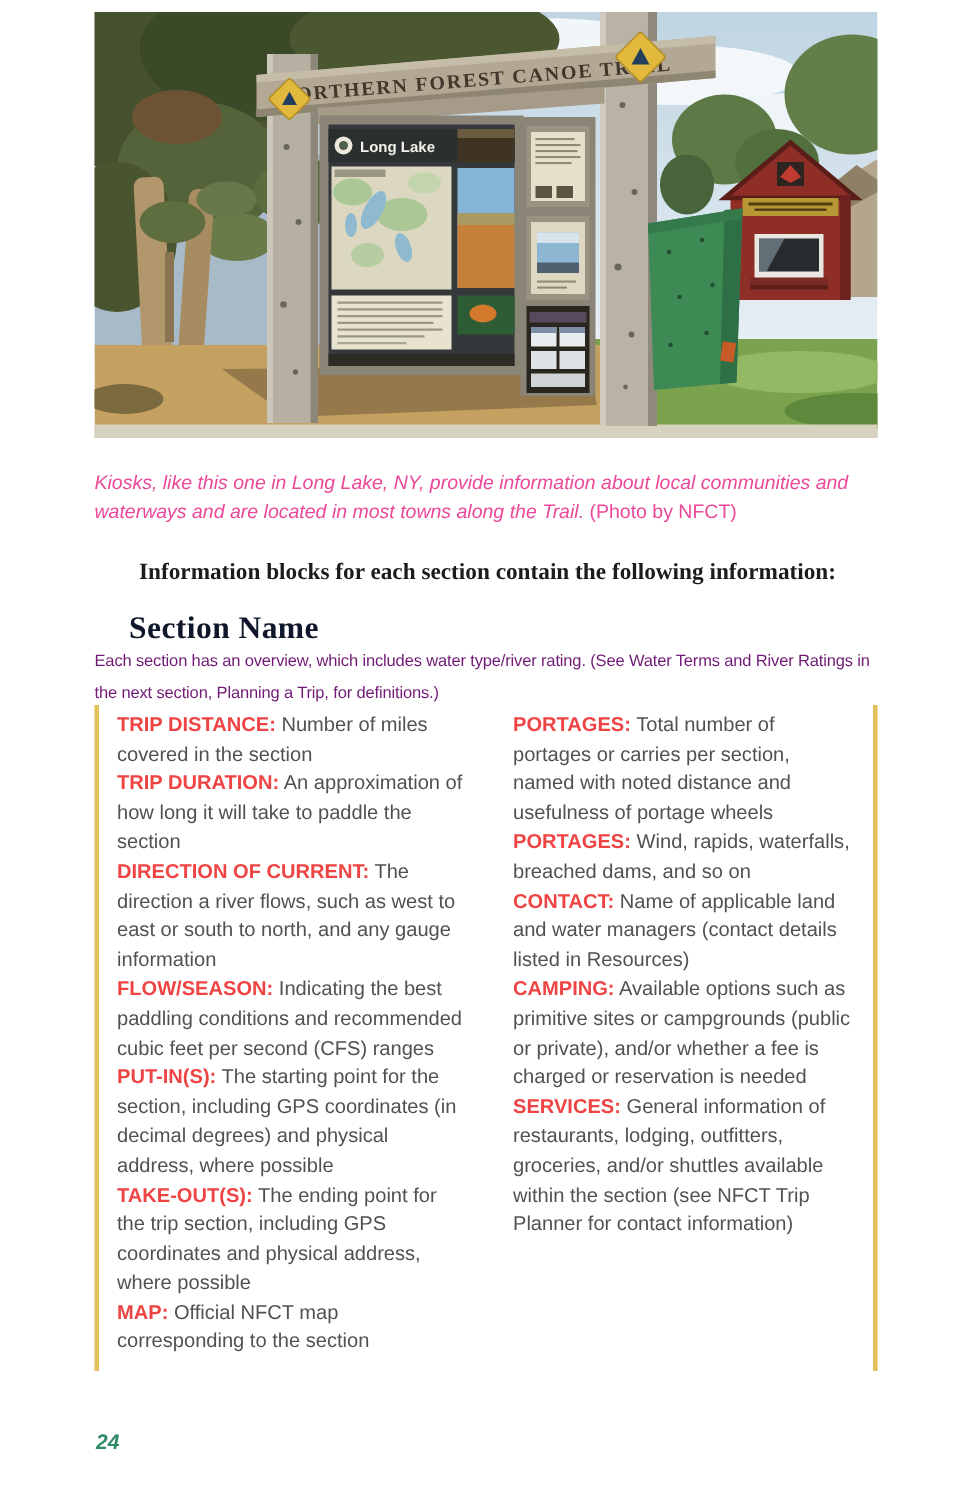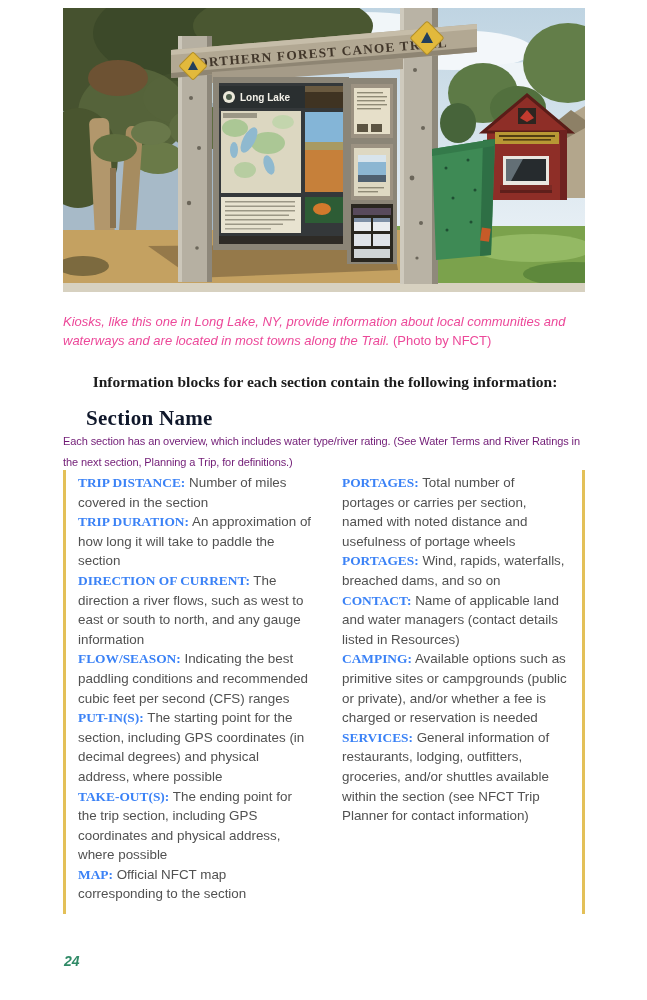--- a/index.html
+++ b/index.html
@@ -17,21 +17,21 @@
             font-family:"Liberation Serif",serif;font-weight:bold;font-size:21px;
             letter-spacing:.3px;color:#0f172a;margin-left:23px;}
   .sec-body{position:absolute;left:63px;top:420px;width:527px;font-size:11px;
             line-height:21px;color:#701a75;letter-spacing:-0.1px;}
   .cols{position:absolute;left:63px;top:470px;width:522px;box-sizing:border-box;
         border-left:3px solid #e3c058;border-right:3px solid #e3c058;
         padding:3px 12px 10px 12px;display:flex;justify-content:space-between;}
   .col{width:234px;}
   .col.right{width:228px;}
   .item{margin:0;font-size:13.4px;line-height:19.6px;color:#515151;}
-  .term{font-weight:bold;color:#3b82f6;font-family:Liberation Serif, serif;}
+  .term{font-weight:bold;color:#ef4444;}
   .pagenum{position:absolute;left:64px;top:953px;font-size:14px;font-weight:bold;color:#2f8a66;font-style:italic;}
 </style>
 </head>
 <body>
 
 <div class="page">
 
   <div class="photo">
     <svg width="522" height="284" viewBox="0 0 522 284" xmlns="http://www.w3.org/2000/svg">
       <defs>

